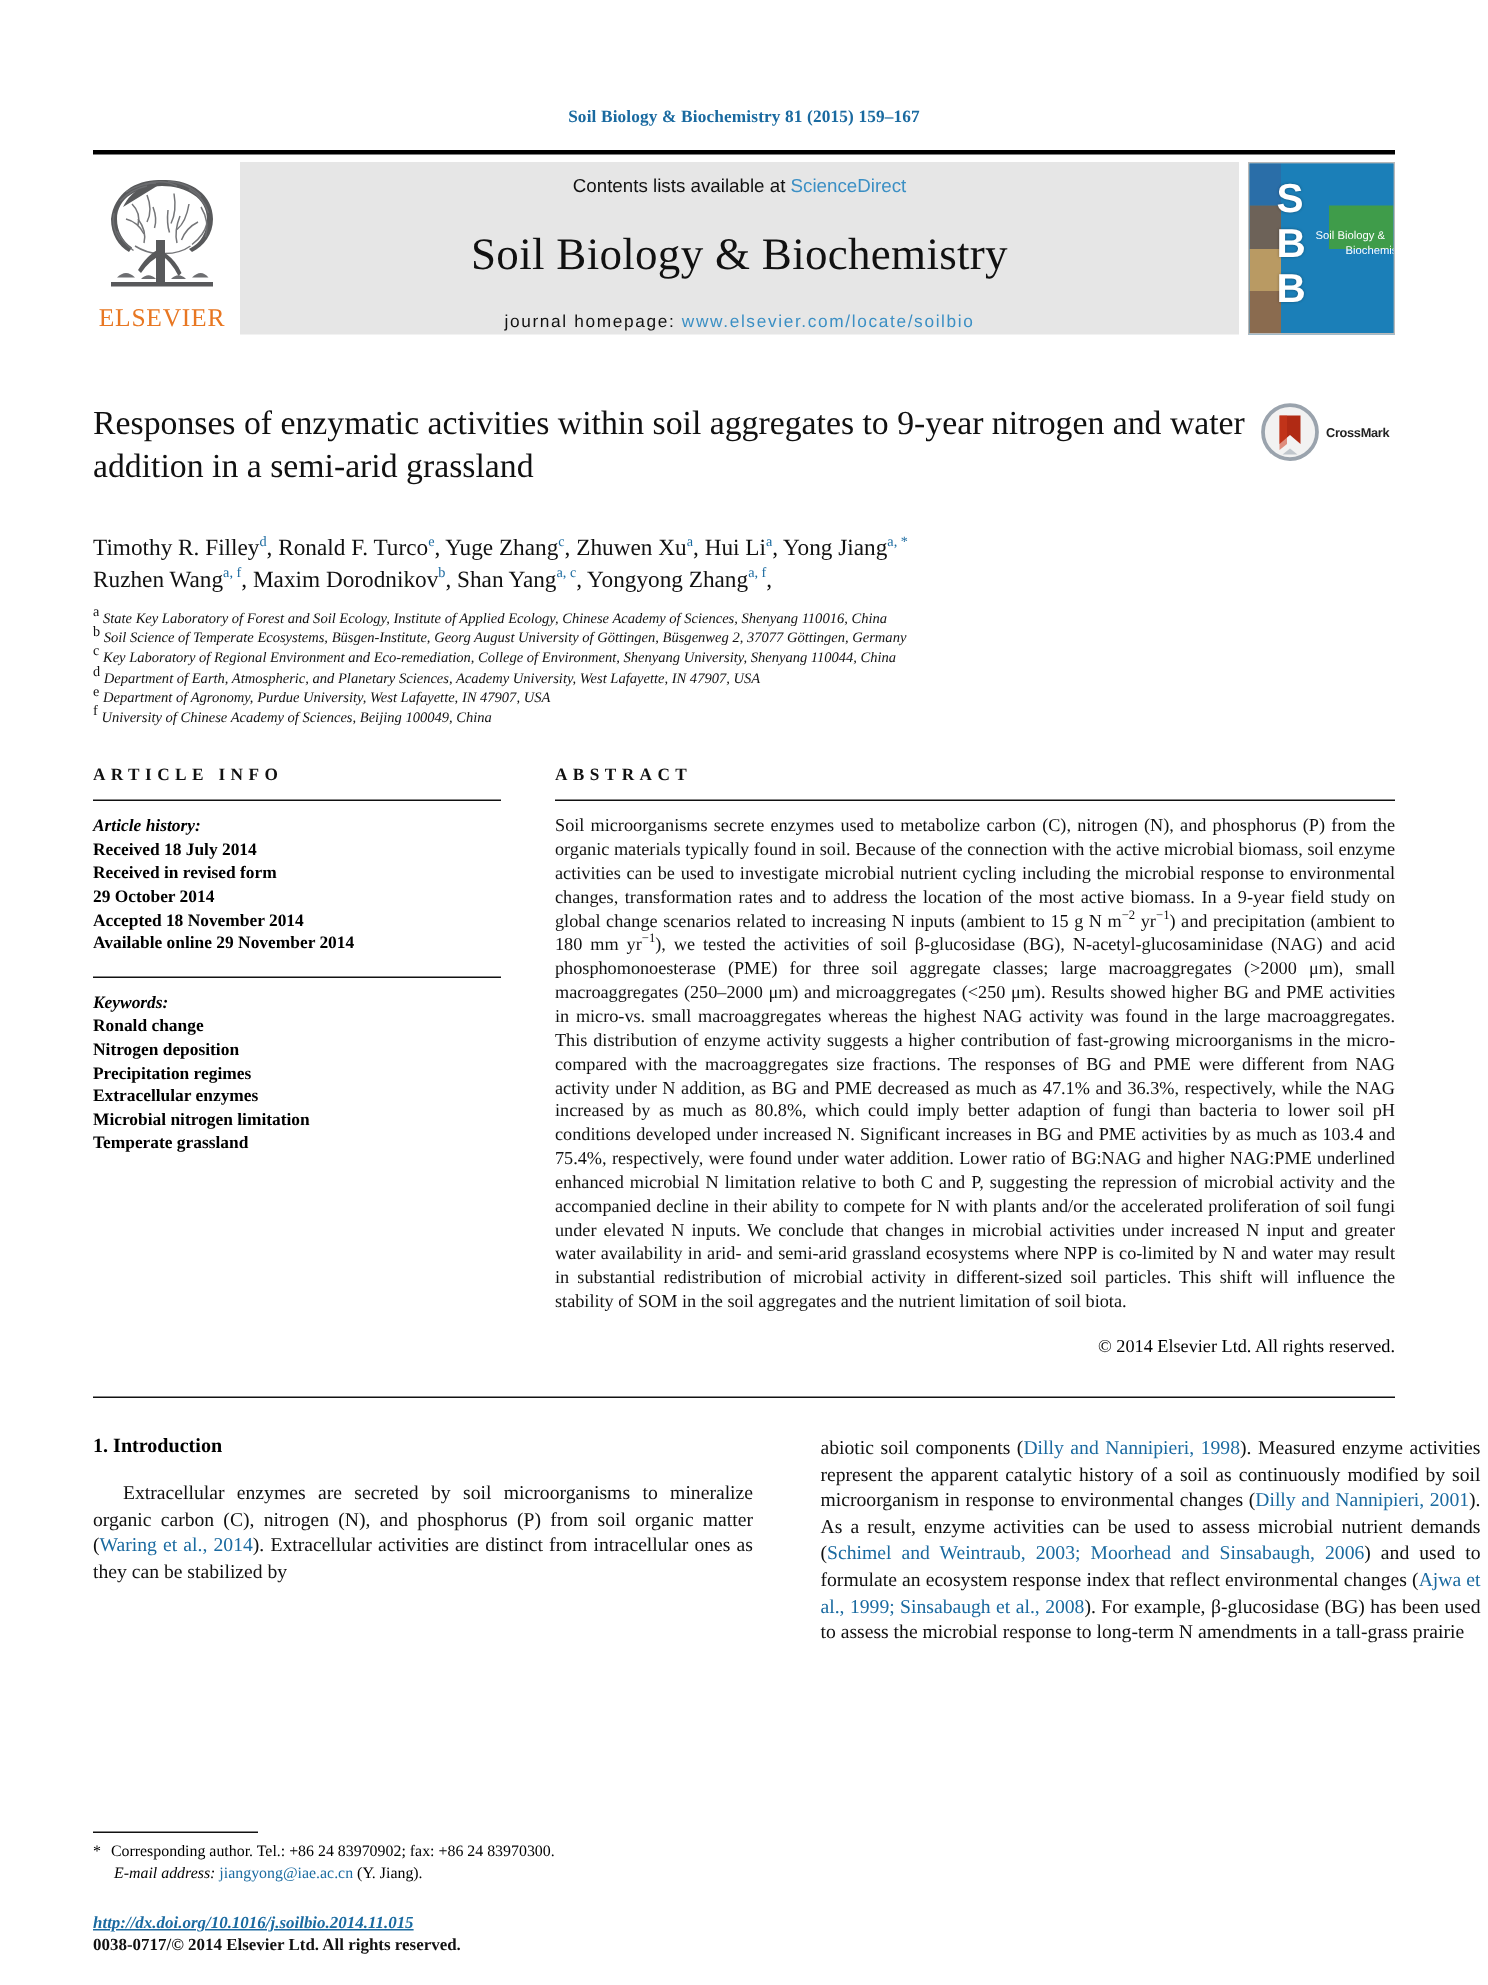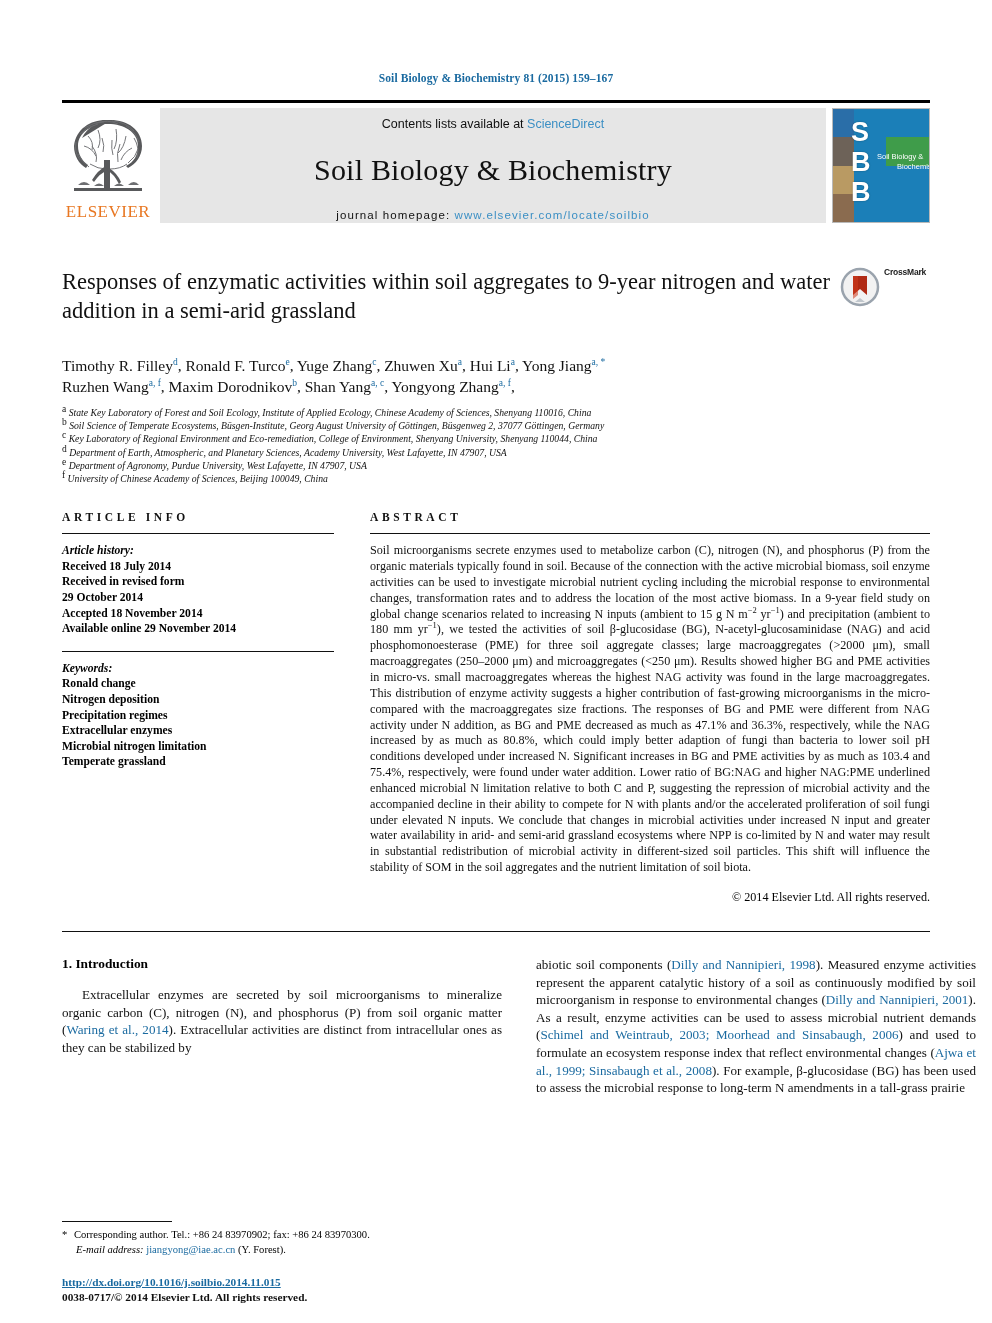--- a/index.html
+++ b/index.html
@@ -139,20 +139,21 @@
     width: 780px;
     color: #111;
   }
   .crossmark {
     position: absolute;
     right: 0;
     top: 0;
     width: 90px;
     height: 42px;
     display: flex;
+    align-items: center;
     gap: 4px;
   }
   .crossmark-word {
     font-family: "Liberation Sans", sans-serif;
     font-size: 8.5px;
     font-weight: bold;
     color: #222;
     letter-spacing: -.2px;
   }
 
@@ -241,21 +242,21 @@
   .body-sep {
     border-top: 1px solid #111;
     margin-top: 26px;
   }
   .body-cols {
     display: flex;
     margin-top: 24px;
     height: 228px;
   }
   .bcol { width: 440px; flex: 0 0 440px; }
-  .bcol.right { margin-left: 34px; }
+  .bcol.right { margin-left: 45px; }
   .body-heading {
     font-family: "Liberation Serif", serif;
     font-weight: bold;
     font-size: 13.4px;
     margin: 0 0 14px 0;
   }
   .body-p {
     font-family: "Liberation Serif", serif;
     font-size: 13.1px;
     line-height: 17.6px;
@@ -287,20 +288,21 @@
   .fn-line .star { letter-spacing: 4px; }
   .fn-email-label { font-style: italic; }
   .fn-link { color: #1a6aa0; }
   .doi {
     margin-top: 18px;
     font-size: 11.3px;
     line-height: 15px;
     color: #1a6aa0;
     font-weight: bold;
     text-decoration: underline;
+    font-style: italic;
   }
   .issn {
     font-size: 11.3px;
     line-height: 15px;
     font-weight: bold;
     color: #111;
   }
 </style>
 </head>
 <body>
@@ -453,18 +455,18 @@
     </div>
 
     <div class="bcol right">
       <p class="body-p"><span>abiotic soil components (</span><span class="ref">Dilly and Nannipieri, 1998</span><span>). Measured enzyme activities represent the apparent catalytic history of a soil as continuously modified by soil microorganism in response to environmental changes (</span><span class="ref">Dilly and Nannipieri, 2001</span><span>). As a result, enzyme activities can be used to assess microbial nutrient demands (</span><span class="ref">Schimel and Weintraub, 2003; Moorhead and Sinsabaugh, 2006</span><span>) and used to formulate an ecosystem response index that reflect environmental changes (</span><span class="ref">Ajwa et al., 1999; Sinsabaugh et al., 2008</span><span>). For example, β-glucosidase (BG) has been used to assess the microbial response to long-term N amendments in a tall-grass prairie</span></p>
     </div>
   </div>
 
   <div class="footnote-wrap">
     <div class="fn-rule"></div>
     <div class="fn-line"><span class="star">*</span> <span>Corresponding author. Tel.: +86 24 83970902; fax: +86 24 83970300.</span></div>
-    <div class="fn-line" style="padding-left:14px;text-indent:0;"><span class="fn-email-label">E-mail address:</span> <span class="fn-link">jiangyong@iae.ac.cn</span> <span>(Y. Forest).</span></div>
+    <div class="fn-line" style="padding-left:14px;text-indent:0;"><span class="fn-email-label">E-mail address:</span> <span class="fn-link">jiangyong@iae.ac.cn</span> <span>(Y. Jiang).</span></div>
     <div class="doi">http://dx.doi.org/10.1016/j.soilbio.2014.11.015</div>
     <div class="issn">0038-0717/© 2014 Elsevier Ltd. All rights reserved.</div>
   </div>
 
 </div>
 
 </body></html>

